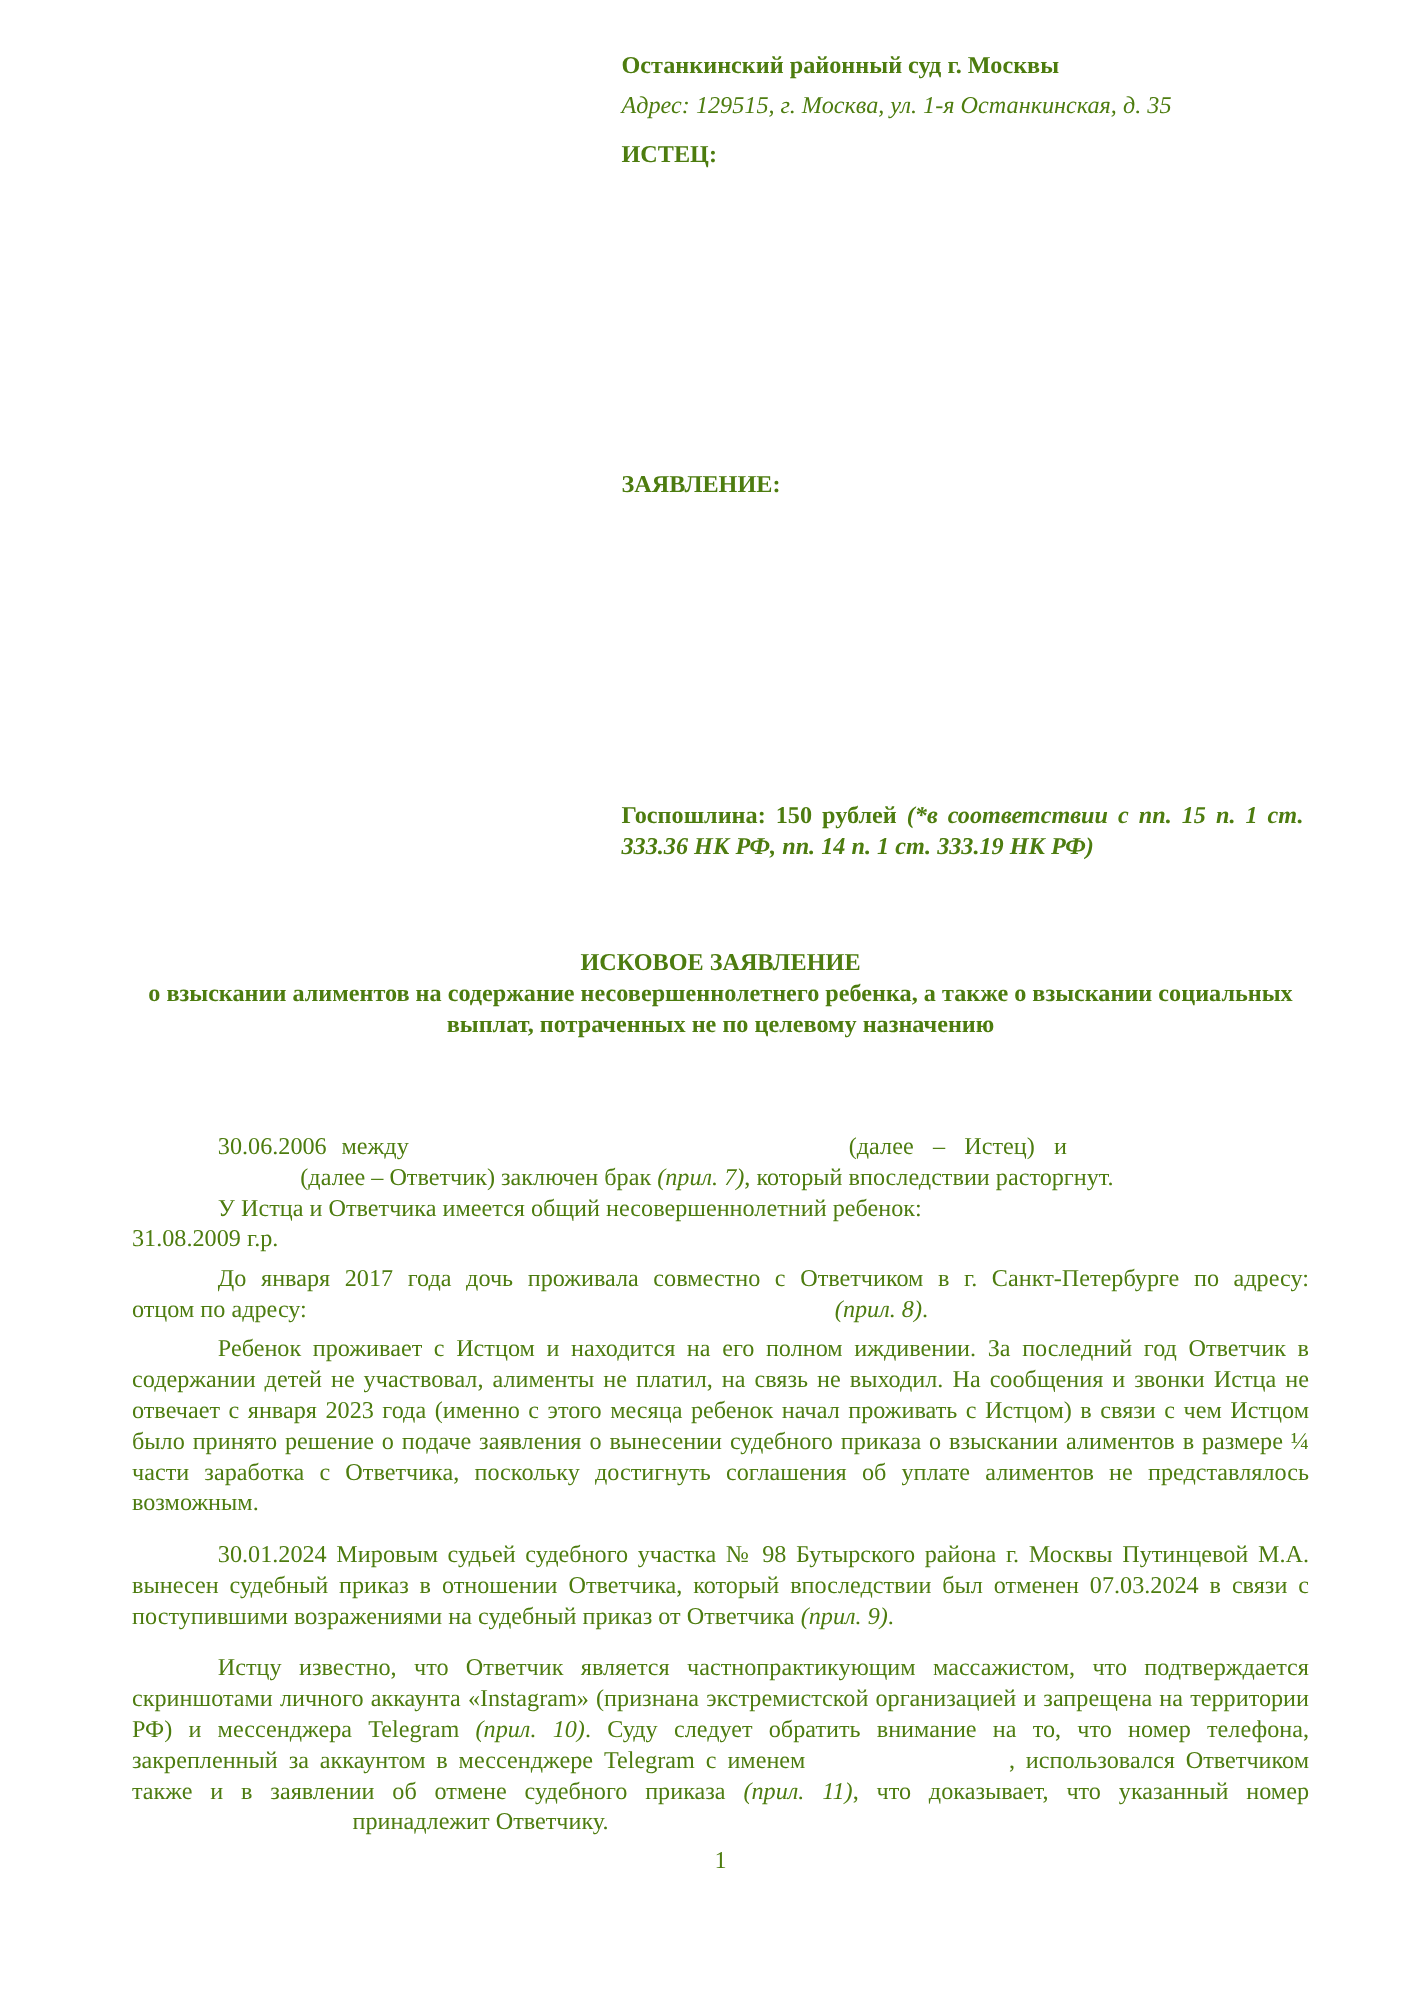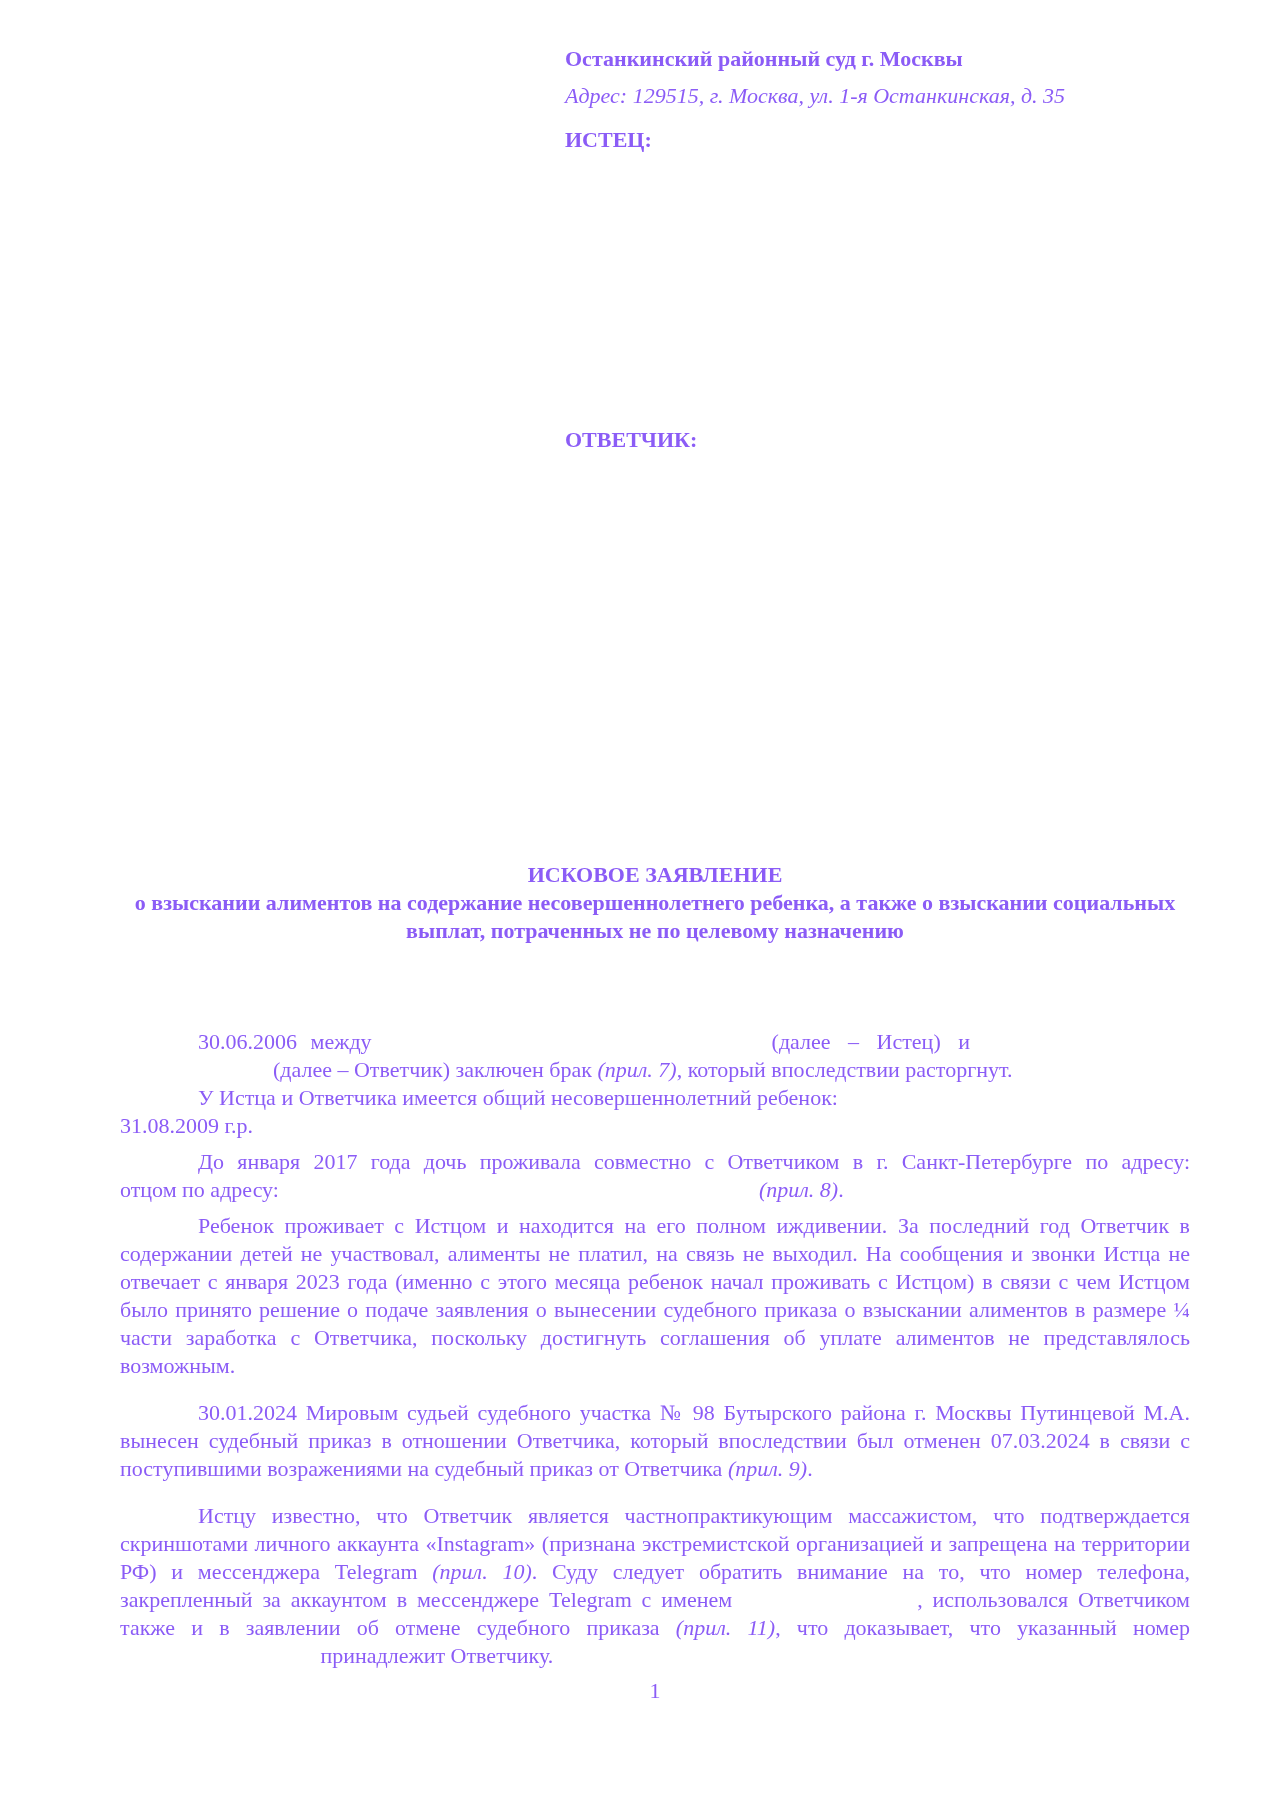--- a/index.html
+++ b/index.html
@@ -3,21 +3,21 @@
 <meta charset="utf-8">
 <style>
   html, body { margin: 0; padding: 0; background: #e8e8e8; }
   .page {
     position: relative;
     width: 1280px;
     height: 1810px;
     background: #ffffff;
     font-family: "Liberation Serif", "DejaVu Serif", serif;
     font-size: 22px;
-    color: #8b5cf6;
+    color: #4d7c0f;
     overflow: hidden;
   }
   .abs { position: absolute; }
   .b { font-weight: bold; }
   .i { font-style: italic; }
   .line { line-height: 28px; min-height: 28px; white-space: nowrap; }
   .ind78  { padding-left: 78px; }
   .ind153 { padding-left: 153px; }
   .jfull  { text-align: justify; text-align-last: justify; white-space: normal; }
   .tr { text-align: right; }
@@ -47,23 +47,24 @@
 <body>
 
 <div class="page">
 
   <div class="abs court-block b">Останкинский районный суд г. Москвы</div>
 
   <div class="abs court-addr i">Адрес: 129515, г. Москва, ул. 1-я Останкинская, д. 35</div>
 
   <div class="abs plaintiff b">ИСТЕЦ:</div>
 
-  <div class="abs defendant b">ОТВЕТЧИК:</div>
+  <div class="abs defendant b">ЗАЯВЛЕНИЕ:</div>
 
   <div class="abs price-block">
+    <p class="b"><span>Госпошлина: 150 рублей </span><span class="i">(*в соответствии с пп. 15 п. 1 ст. 333.36 НК РФ, пп. 14 п. 1 ст. 333.19 НК РФ)</span></p>
   </div>
 
   <div class="abs title-block">
     <div>ИСКОВОЕ ЗАЯВЛЕНИЕ</div>
     <div>о взыскании алиментов на содержание несовершеннолетнего ребенка, а также о взыскании социальных выплат, потраченных не по целевому назначению</div>
   </div>
 
 
   <div class="abs body-block">
 

